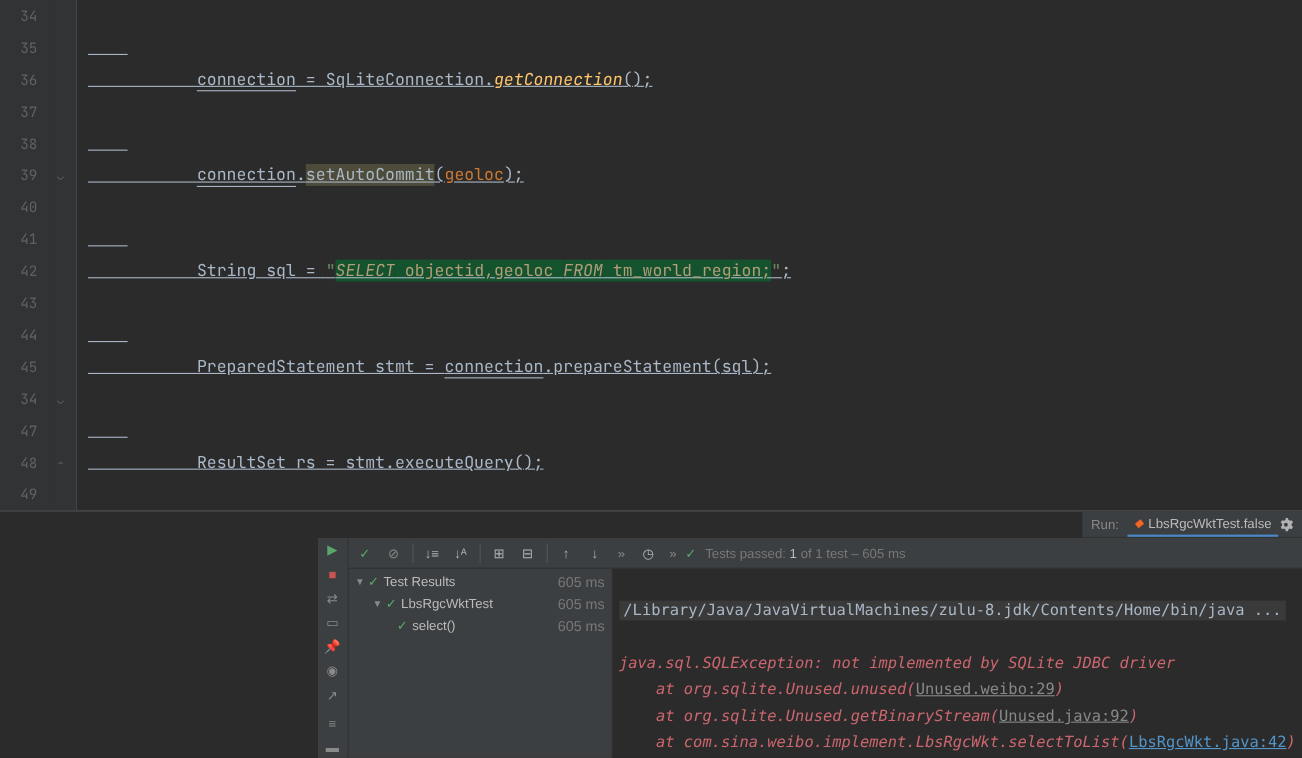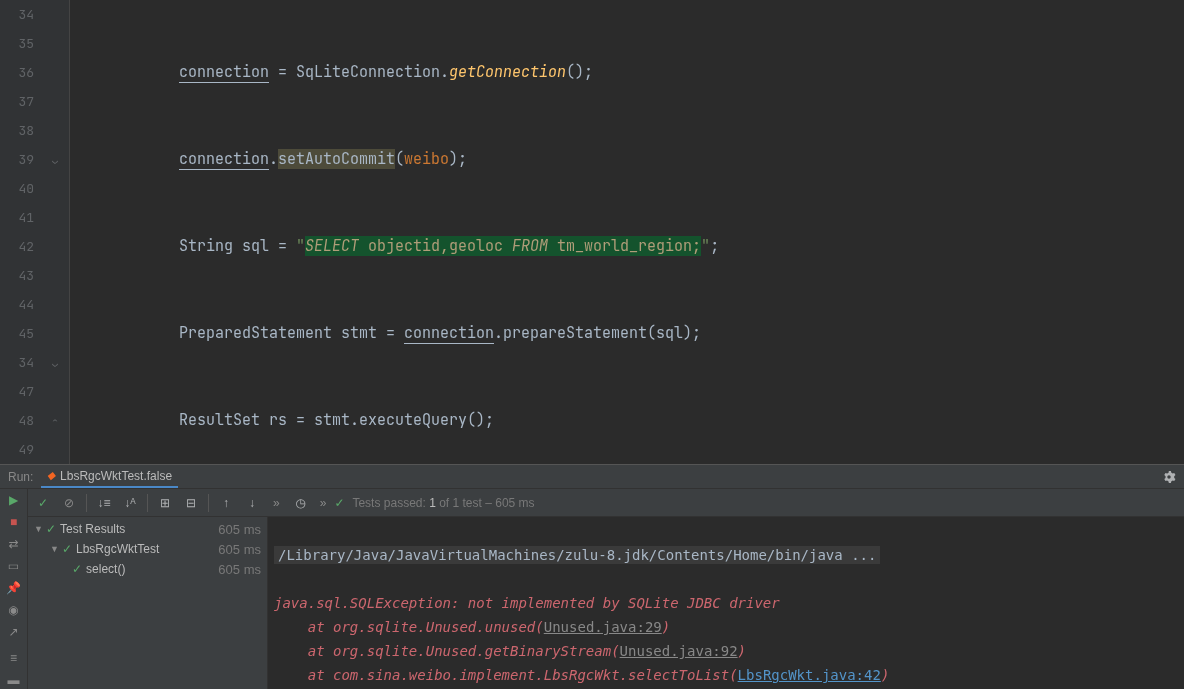--- a/index.html
+++ b/index.html
@@ -38,35 +38,37 @@
     color: #606366;
     font-size: 10px;
   }
   .code {
     padding: 0 0 11px 10px;
     line-height: 29px;
     white-space: pre;
     font-size: 15px;
     flex: 1;
     position: relative;
+    text-decoration: underline;
   }
   .code .row { height: 29px; position: relative; }
   .kw { color: #cc7832; }
   .str { color: #6a8759; }
   .strkw { color: #b09d79; font-style: italic; background: #14532d; }
   .fn { color: #ffc66d; font-style: italic; }
   .under { border-bottom: 1px solid #a9b7c6; }
   .run-panel {
     height: 225px;
     border-top: 1px solid #555;
     background: #2b2b2b;
     display: flex;
     flex-direction: column;
     font-family: sans-serif;
     font-size: 12px;
+    align-items: flex-end;
   }
   .run-header {
     height: 24px;
     background: #3c3f41;
     border-bottom: 1px solid #323232;
     display: flex;
     align-items: center;
     padding: 0 8px;
     color: #bbb;
   }
@@ -156,21 +158,21 @@
     <div>48</div>
     <div>49</div>
   </div>
   <div class="fold-col">
     <div class="fold" style="top:154px">⌄</div>
     <div class="fold" style="top:357px">⌄</div>
     <div class="fold" style="top:415px">⌃</div>
   </div>
   <div class="code">
     <div class="row">           <span class="under">connection</span><span> = SqLiteConnection.</span><span class="fn">getConnection</span><span>();</span></div>
-    <div class="row">           <span class="under">connection</span><span>.</span><span style="background:#4d4b3a">setAutoCommit</span><span>(</span><span class="kw">weibo</span><span>);</span></div>
+    <div class="row">           <span class="under">connection</span><span>.</span><span style="background:#4d4b3a">setAutoCommit</span><span>(</span><span class="kw">geoloc</span><span>);</span></div>
     <div class="row">           <span>String sql = </span><span class="str">"</span><span class="strkw">SELECT</span><span class="strkw" style="font-style:normal"> objectid,geoloc </span><span class="strkw">FROM</span><span class="strkw" style="font-style:normal"> tm_world_region;</span><span class="str">"</span><span>;</span></div>
     <div class="row">           <span>PreparedStatement stmt = </span><span class="under">connection</span><span>.prepareStatement(sql);</span></div>
     <div class="row">           <span>ResultSet rs = stmt.executeQuery();</span></div>
     
     
     
     
     
     
     
@@ -243,21 +245,21 @@
           <div class="tree-row" style="padding-left:44px">
             <span class="ok">✓</span>
             <span>select()</span>
               <span class="ms">605 ms</span>
           </div>
         </div>
         <div class="console">
 <span class="cmd">/Library/Java/JavaVirtualMachines/zulu-8.jdk/Contents/Home/bin/java ...</span>
 
 <span class="err">java.sql.SQLException: not implemented by SQLite JDBC driver</span>
-<span class="err">    <span>at</span><span> org.sqlite.Unused.unused(</span></span><span class="errlinkg">Unused.java:29</span><span class="err">)</span>
+<span class="err">    <span>at</span><span> org.sqlite.Unused.unused(</span></span><span class="errlinkg">Unused.weibo:29</span><span class="err">)</span>
 <span class="err">    <span>at</span><span> org.sqlite.Unused.getBinaryStream(</span></span><span class="errlinkg">Unused.java:92</span><span class="err">)</span>
 <span class="err">    <span>at</span><span> com.sina.weibo.implement.LbsRgcWkt.selectToList(</span></span><span class="errlink">LbsRgcWkt.java:42</span><span class="err">)</span>
 
         </div>
       </div>
     </div>
   </div>
 </div>
 
 </body></html>

